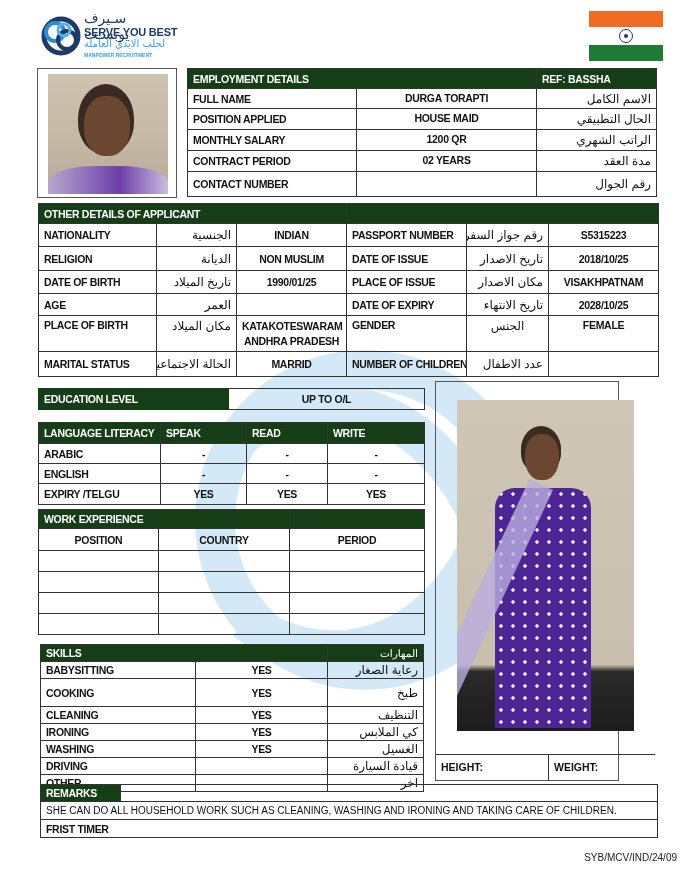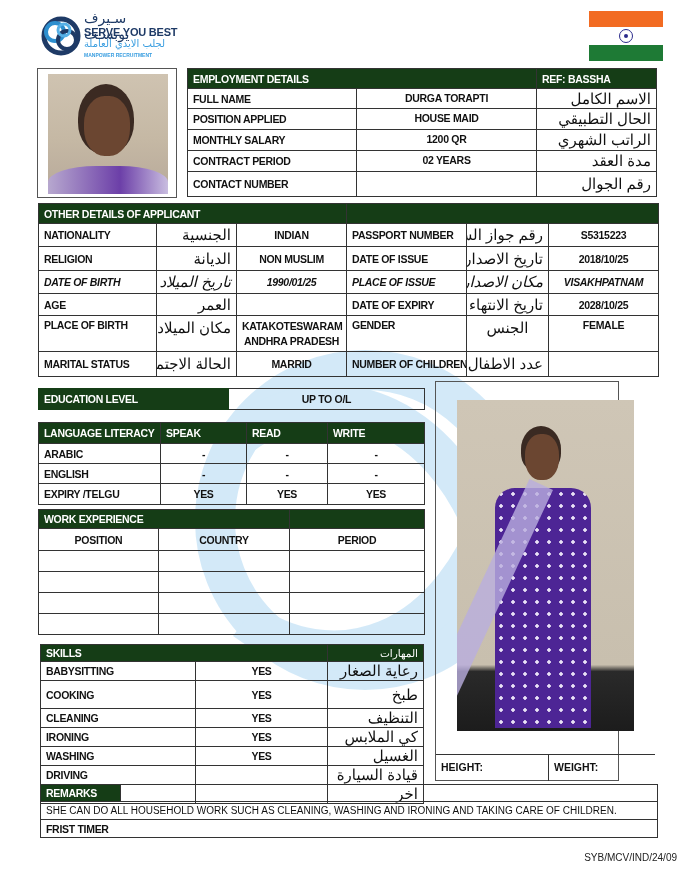--- a/index.html
+++ b/index.html
@@ -2,21 +2,21 @@
 <html><head>
 <meta charset="utf-8">
 <style>
   * { box-sizing: border-box; margin: 0; padding: 0; }
   html, body { width: 699px; height: 893px; background: #ffffff; overflow: hidden; }
   body { position: relative; font-family: "Liberation Sans", sans-serif; color: #111; font-size: 11px; }
   .abs { position: absolute; }
   .tbl { position: absolute; border-collapse: collapse; table-layout: fixed; }
   .tbl td { border: 1px solid #333; padding: 0 5px; font-weight: bold; font-size: 10.5px; letter-spacing: -0.3px; vertical-align: middle; white-space: nowrap; overflow: hidden; }
   .tbl td.c { text-align: center; }
-  .tbl td.r { text-align: right; font-weight: normal; direction: rtl; font-size: 15px; }
+  .tbl td.r { text-align: right; font-weight: normal; direction: rtl; font-size: 12px; }
   .tbl td.hd { background: #153d16; color: #fff; font-weight: bold; }
   .tbl td.top { vertical-align: top; padding-top: 3px; }
   .watermark { position: absolute; left: 155px; top: 300px; width: 420px; height: 440px; opacity: 0.22; pointer-events: none; }
   .photo-small { position: absolute; left: 37px; top: 68px; width: 140px; height: 130px; border: 1px solid #555; background: #fff; }
   .photo-small .img { position: absolute; left: 10px; top: 5px; width: 120px; height: 120px; background: linear-gradient(180deg,#cfc3b1 0%, #c5b8a4 55%, #b7a99a 100%); overflow: hidden; }
   .photo-big { position: absolute; left: 435px; top: 381px; width: 184px; height: 400px; border: 1px solid #555; background: transparent; }
   .photo-big .img { position: absolute; left: 21px; top: 18px; width: 177px; height: 331px; background: linear-gradient(180deg,#cfc6b6 0%, #c8bfae 80%, #2a2a2a 82%, #1c1c1c 100%); overflow: hidden; }
 </style>
 </head>
 <body>
@@ -122,21 +122,21 @@
     <td class="c">S5315223</td>
   </tr>
   <tr style="height:24px;">
     <td>RELIGION</td>
     <td class="r">الديانة</td>
     <td class="c">NON MUSLIM</td>
     <td>DATE OF ISSUE</td>
     <td class="r">تاريخ الاصدار</td>
     <td class="c">2018/10/25</td>
   </tr>
-  <tr style="height:23px;font-style:italic;">
+  <tr style="height:23px;">
     <td>DATE OF BIRTH</td>
     <td class="r">تاريخ الميلاد</td>
     <td class="c">1990/01/25</td>
     <td>PLACE OF ISSUE</td>
     <td class="r">مكان الاصدار</td>
     <td class="c">VISAKHPATNAM</td>
   </tr>
   <tr style="height:22px;">
     <td>AGE</td>
     <td class="r">العمر</td>

